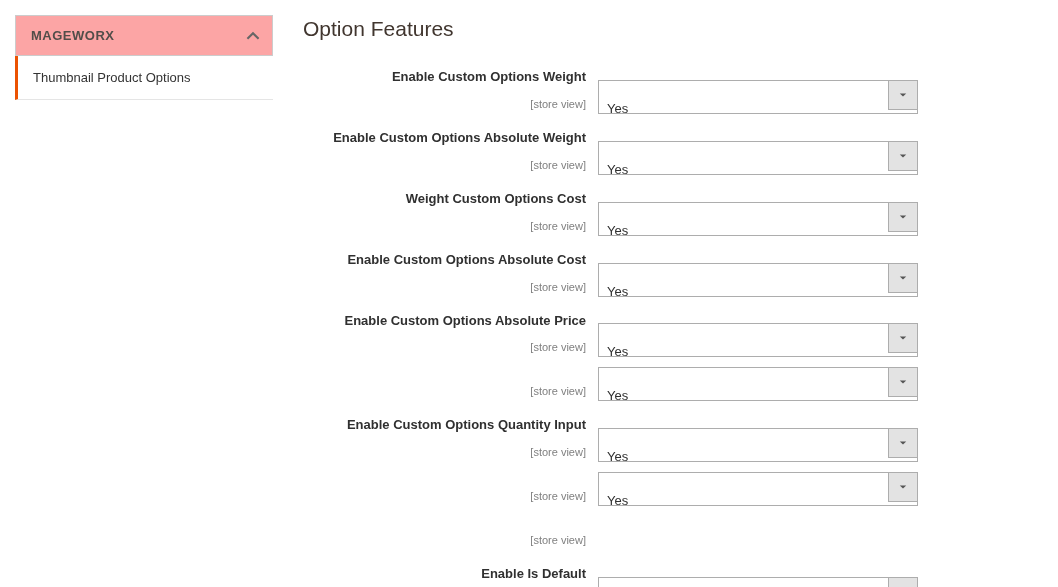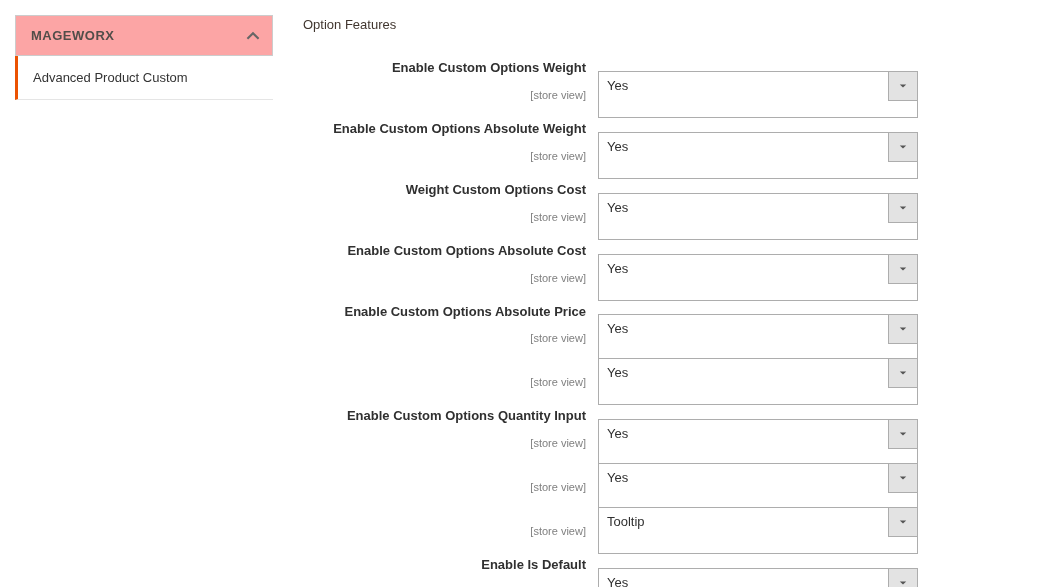--- a/index.html
+++ b/index.html
@@ -44,21 +44,21 @@
     color: #333;
     background: #fff;
     cursor: pointer;
     font-size: 13px;
   }
   .main {
     flex: 1;
     padding-right: 110px;
   }
   .page-title {
-    font-size: 13px;
+    font-size: 21px;
     color: #41362f;
     font-weight: 400;
     margin: 2px 0 22px 0;
   }
   .field-row {
     display: flex;
     align-items: flex-end;
     margin-bottom: 14px;
   }
   .field-label-wrap {
@@ -82,23 +82,23 @@
   .field-control {
     flex: 1;
     max-width: 320px;
   }
   .select-wrap {
     position: relative;
     height: 30px;
   }
   .select-wrap .select-value {
     border: 1px solid #adadad;
-    height: 47px;
+    height: 34px;
     line-height: 28px;
-    padding: 0 34px 0 8px;
+    padding: 14px 34px 0 8px;
     font-size: 13px;
     color: #303030;
     background: #fff;
     width: 100%;
   }
   .select-wrap .select-arrow {
     position: absolute;
     right: 0;
     top: 0;
     width: 30px;
@@ -128,21 +128,21 @@
   <div class="sidebar">
     <div class="tab-header">
       <span>MAGEWORX</span>
       <span class="chev">
         <svg viewBox="0 0 10 10">
             <path d="M1 7 L5 3 L9 7" stroke="#666" stroke-width="1.5" fill="none"></path>
           </svg>
       </span>
     </div>
     <div class="tab-link">
-      <span>Advanced Product Custom</span>
+      <span>Thumbnail Product Options</span>
     </div>
   </div>
 
   <div class="main">
     <h2 class="page-title">Option Features</h2>
     <div id="fields-container">
         <div class="field-row">
           <div class="field-label-wrap">
             <div class="field-label">Enable Custom Options Weight</div>
             <span class="field-scope">[store view]</span>
@@ -265,30 +265,20 @@
                   <path d="M1 3 L5 7 L9 3 Z" fill="#555"></path>
                 </svg>
               </div>
             </div>
           </div>
         </div>
         <div class="field-row">
           <div class="field-label-wrap">
             <span class="field-scope">[store view]</span>
           </div>
-          <div class="field-control">
-            <div class="select-wrap">
-              <div class="select-value">Tooltip</div>
-              <div class="select-arrow">
-                <svg viewBox="0 0 10 10">
-                  <path d="M1 3 L5 7 L9 3 Z" fill="#555"></path>
-                </svg>
-              </div>
-            </div>
-          </div>
         </div>
         <div class="field-row">
           <div class="field-label-wrap">
             <div class="field-label">Enable Is Default</div>
             <span class="field-scope">[store view]</span>
           </div>
           <div class="field-control">
             <div class="select-wrap">
               <div class="select-value">Yes</div>
               <div class="select-arrow">

